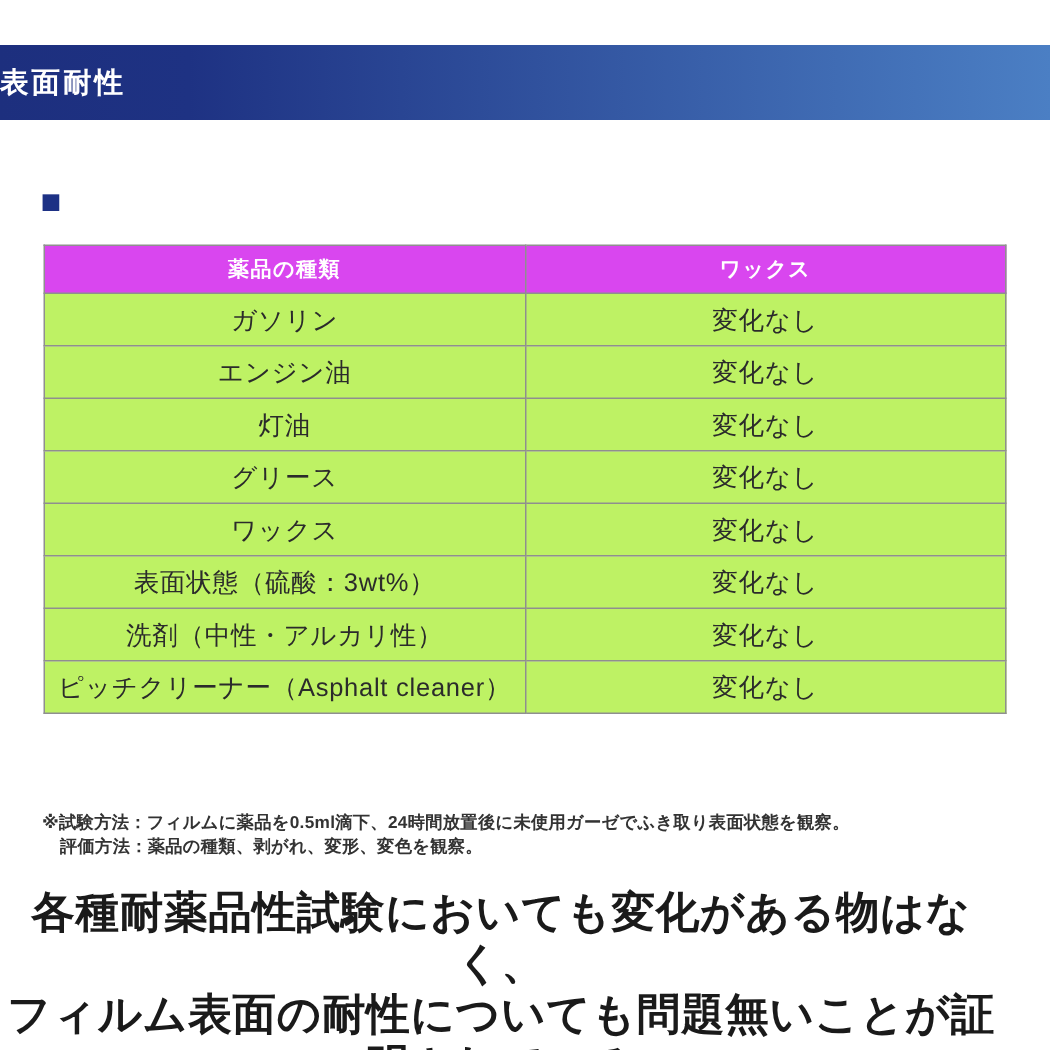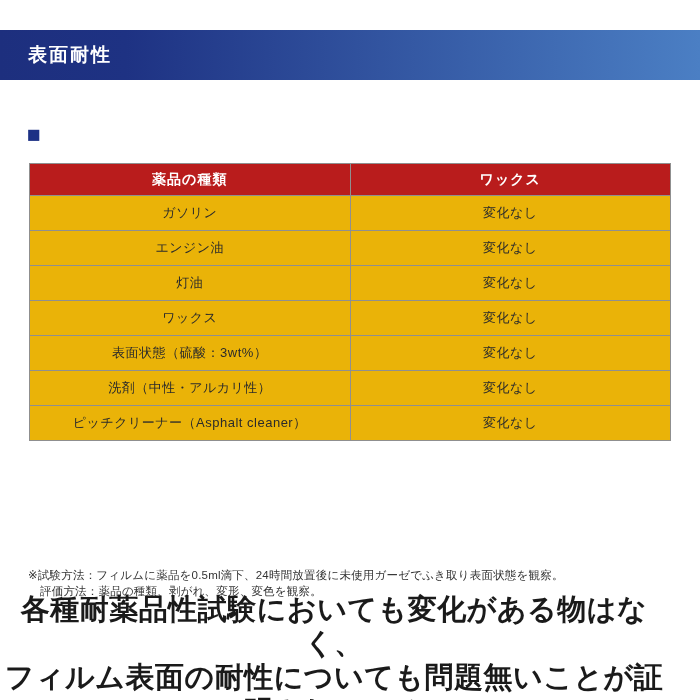--- a/index.html
+++ b/index.html
@@ -23,21 +23,20 @@
     height: 50px;
     background: linear-gradient(to right, #1d2f7e 0%, #1e3283 18%, #4b7fc4 100%);
     display: flex;
     align-items: center;
   }
   .banner-title {
     color: #ffffff;
     font-size: 19px;
     font-weight: bold;
     letter-spacing: 2px;
-    padding-left: 28px;
   }
   .section-heading {
     position: absolute;
     top: 121px;
     left: 27px;
     display: flex;
     align-items: center;
     color: #1d3185;
     font-size: 23px;
     font-weight: bold;
@@ -46,47 +45,47 @@
   .section-heading .bullet { margin-right: 6px; }
   .test-table {
     position: absolute;
     top: 163px;
     left: 29px;
     width: 642px;
     border-collapse: collapse;
     table-layout: fixed;
   }
   .test-table th {
-    background: #b91c1c;
+    background: #d946ef;
     color: #ffffff;
     font-size: 14px;
     font-weight: bold;
     height: 29px;
     border: 1px solid #8f8f8f;
     border-bottom: 1px solid #8f8f8f;
     text-align: center;
     letter-spacing: 1px;
     font-family: Liberation Serif, serif;
   }
   .test-table th + th { border-left: 1px solid #dfe3f0; }
   .test-table td {
     height: 32px;
-    font-size: 13px;
+    font-size: 17px;
     color: #2b2b2b;
     text-align: center;
     border: 1px solid #8f8f8f;
-    background: #eab308;
+    background: #bef264;
     letter-spacing: 0.5px;
   }
   .notes {
     position: absolute;
-    top: 567px;
+    top: 541px;
     left: 28px;
     font-size: 11.5px;
-    font-weight: normal;
+    font-weight: bold;
     color: #333333;
     line-height: 16px;
     letter-spacing: 0.2px;
   }
   .notes .note-line2 { padding-left: 12px; }
   .conclusion {
     position: absolute;
     top: 592px;
     left: 0;
     width: 668px;
@@ -125,20 +124,24 @@
       </tr>
       <tr>
         <td>エンジン油</td>
         <td>変化なし</td>
       </tr>
       <tr>
         <td>灯油</td>
         <td>変化なし</td>
       </tr>
       <tr>
+        <td>グリース</td>
+        <td>変化なし</td>
+      </tr>
+      <tr>
         <td>ワックス</td>
         <td>変化なし</td>
       </tr>
       <tr>
         <td>表面状態（硫酸：3wt%）</td>
         <td>変化なし</td>
       </tr>
       <tr>
         <td>洗剤（中性・アルカリ性）</td>
         <td>変化なし</td>

